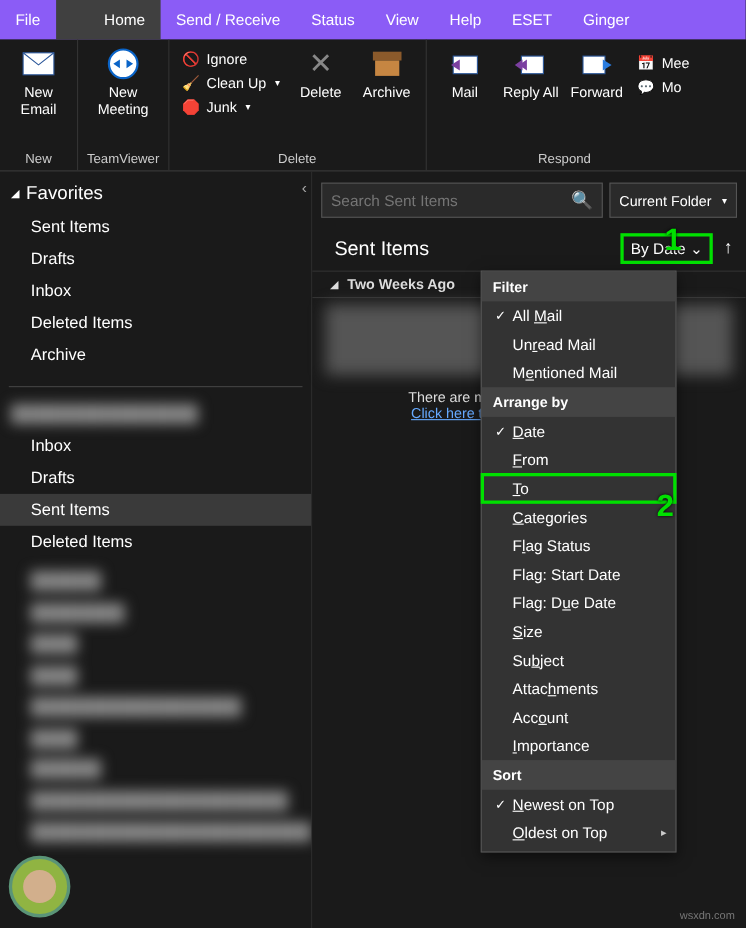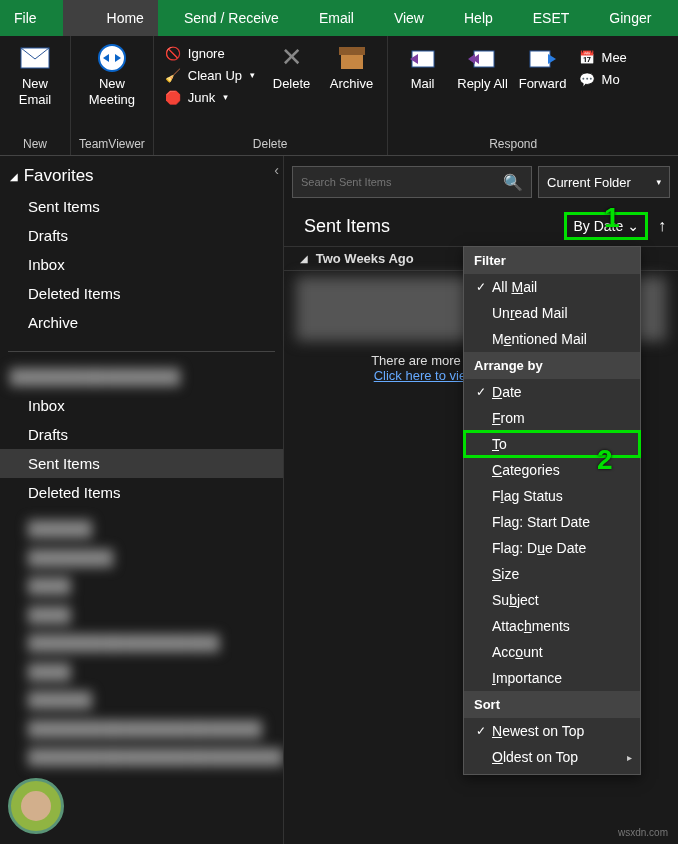--- a/index.html
+++ b/index.html
@@ -6,22 +6,21 @@
   body {
     width: 678px; height: 844px;
     background: #1a1a1a;
     font-family: "Segoe UI", Arial, sans-serif;
     font-size: 14px; color: #fff;
     overflow: hidden; position: relative;
   }
   
   .tabstrip {
     display: flex; align-items: flex-end; height: 36px;
-    background: #15803d;
-    gap: 12px;
+    background: #8b5cf6;
   }
   .tab { padding: 0 14px; height: 100%; display:flex; align-items:center; cursor:pointer; font-size:14px;}
   .tab.active { background: #404040; padding-left: 44px; }
   
   .ribbon { display:flex; height:120px; background:#1a1a1a; border-bottom:1px solid #444;}
   .rgroup { display:flex; flex-direction:column; align-items:center; padding:4px 8px 2px 8px; border-right:1px solid #333;}
   .rgroup .items { display:flex; gap:6px; flex:1; align-items:flex-start;}
   .rgroup .glabel { font-size:12px; color:#ccc; padding:2px 0;}
   .bigbtn { display:flex; flex-direction:column; align-items:center; width:54px; padding-top:2px; cursor:pointer; font-size:13px; line-height:1.2; text-align:center;}
   .bigbtn .ic { width:32px; height:32px; display:flex; align-items:center; justify-content:center; margin-bottom:2px;}
@@ -37,33 +36,33 @@
   .collapse-handle { position:absolute; top:6px; right:4px; color:#aaa; font-size:14px;}
   .navlist { padding:0 0 8px 0;}
   .navitem { padding:6px 14px 6px 28px; font-size:15px; cursor:pointer;}
   .navitem.sel { background:#3a3a3a;}
   .hr { height:1px; background:#444; margin:6px 8px;}
   .blurblock { filter: blur(6px); color:#888;}
   
   .listpane { flex:1; background:#1a1a1a; position:relative;}
   .searchrow { display:flex; gap:6px; padding:10px 8px 8px 8px;}
   .searchbox { flex:1; display:flex; align-items:center; background:#2a2a2a; border:1px solid #555; height:32px; padding:0 8px;}
-  .searchbox input { flex:1; background:transparent; border:0; color:#ccc; font-size:11px; outline:none;}
-  .scopebtn { width:132px; display:flex; align-items:center; justify-content:space-between; background:#2a2a2a; border:1px solid #555; padding:0 8px; font-size:13px; cursor:pointer;}
+  .searchbox input { flex:1; background:transparent; border:0; color:#ccc; font-size:14px; outline:none;}
+  .scopebtn { width:116px; display:flex; align-items:center; justify-content:space-between; background:#2a2a2a; border:1px solid #555; padding:0 8px; font-size:13px; cursor:pointer;}
   .listhdr { display:flex; align-items:center; justify-content:space-between; padding:6px 12px 6px 20px;}
   .listhdr .title { font-size:18px;}
   .sortgroup { display:flex; align-items:center; gap:10px;}
   .sortbtn { display:flex; align-items:center; gap:4px; font-size:14px; cursor:pointer; padding:3px 6px; border:3px solid #00e000;justify-content:space-between;}
   .sortdir { font-size:16px; cursor:pointer;}
   .grouphdr { display:flex; align-items:center; gap:8px; padding:4px 16px; font-size:13px; color:#ddd; border-top:1px solid #333; border-bottom:1px solid #333;}
   .msgblock { margin:6px 12px; height:64px; background:#555; filter: blur(7px); border-radius:2px;}
   .moremsg { text-align:center; font-size:13px; padding:6px 0; color:#ddd;}
   .moremsg a { color:#6af; text-decoration:underline; cursor:pointer;}
   
-  .menu { position:absolute; top:246px; left:463px; width:178px; background:#333; border:1px solid #555; box-shadow:0 4px 12px rgba(0,0,0,.5); z-index:10; padding-bottom:4px;}
+  .menu { position:absolute; top:246px; left:437px; width:178px; background:#333; border:1px solid #555; box-shadow:0 4px 12px rgba(0,0,0,.5); z-index:10; padding-bottom:4px;}
   .menu .mhdr { background:#444; font-weight:600; font-size:13px; padding:6px 10px;}
   .menu .mitem { display:flex; align-items:center; font-size:14px; padding:5px 8px 5px 6px; cursor:pointer; position:relative;}
   .menu .mitem .chk { width:22px; text-align:center; font-size:12px;}
   .menu .mitem .sub { position:absolute; right:8px; font-size:10px; color:#ccc;}
   .menu .mitem.hl { outline:3px solid #00e000; outline-offset:-2px;}
   .u { text-decoration: underline; }
   
   .callout { position:absolute; font: 900 28px Arial; color:#00e000; text-shadow:0 0 3px #000; z-index:20;}
   .c1 { top:202px; left:604px;}
   .c2 { top:444px; left:597px;}
@@ -73,21 +72,21 @@
   .logo .circ { width:56px;height:56px;border-radius:50%;background:#a5cf4a;display:flex;align-items:center;justify-content:center;border:3px solid #6a8; }
   .logo .face { width:30px;height:30px;border-radius:50%;background:#f3caa0;position:relative;}
 </style>
 </head>
 <body>
 
 <div class="tabstrip" id="tabstrip">
     <div class="tab">File</div>
     <div class="tab active">Home</div>
     <div class="tab">Send / Receive</div>
-    <div class="tab">Email</div>
+    <div class="tab">Status</div>
     <div class="tab">View</div>
     <div class="tab">Help</div>
     <div class="tab">ESET</div>
     <div class="tab">Ginger</div>
   </div>
 
 <div class="ribbon">
   <div class="rgroup">
     <div class="items">
       <div class="bigbtn">

